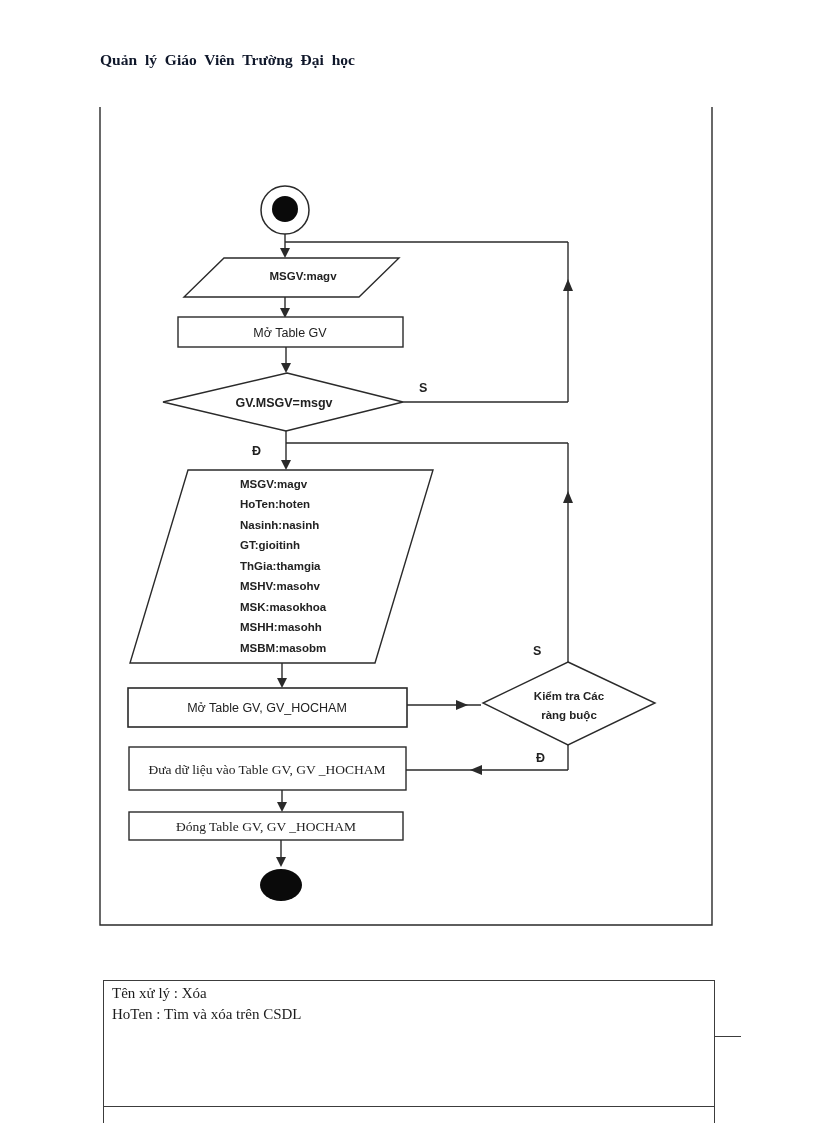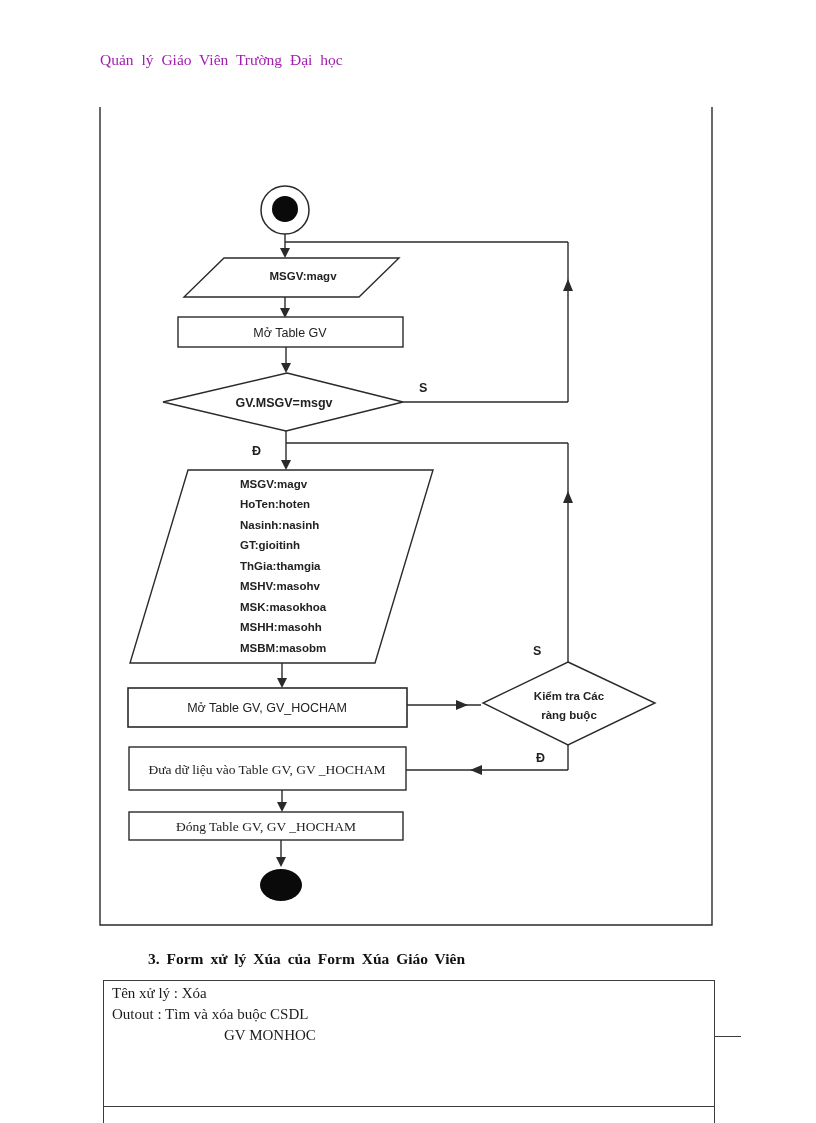--- a/index.html
+++ b/index.html
@@ -7,21 +7,21 @@
     position:relative;
     width:816px;height:1123px;
     background:#ffffff;
     margin:0 auto;
     overflow:hidden;
     font-family:"Liberation Serif","DejaVu Serif",serif;
     color:#1c1c1c;
   }
   .doc-header{
     position:absolute;left:100px;top:51px;
-    font-size:15.5px;word-spacing:4px;color:#a21caf;
+    font-size:15.5px;word-spacing:4px;color:#0f172a;font-weight:bold;
   }
   .flow-svg{position:absolute;left:0;top:0;}
   .flow-svg text{fill:#222;}
   .t-sans-b{
     font-family:"Liberation Sans","DejaVu Sans",sans-serif;
     font-weight:bold;font-size:11.5px;
   }
   .t-sans{
     font-family:"Liberation Sans","DejaVu Sans",sans-serif;
     font-size:12.5px;fill:#333;
@@ -143,25 +143,23 @@
 
     <rect x="129" y="812" width="274" height="28" fill="#ffffff" stroke="#2a2a2a" stroke-width="1.4"></rect>
     <text x="266" y="831" text-anchor="middle" class="t-serif">Đóng  Table  GV,  GV _HOCHAM</text>
 
     <line x1="281" y1="840" x2="281" y2="865" stroke="#2a2a2a" stroke-width="1.4"></line>
     <polygon points="276,857 286,857 281,867" fill="#2a2a2a"></polygon>
 
     <ellipse cx="281" cy="885" rx="21" ry="16" fill="#0a0a0a"></ellipse>
   </svg>
 
-  <div class="section-heading">3. Form  xử lý Xúa  của Form  Xúa Giáo  Viên</div>
 
   <div class="spec-table">
     <div class="rows">
       <div class="row">Tên xử lý  :  Xóa</div>
-      <div class="row">Outout  :  Tìm  và xóa buộc CSDL</div>
-      <div class="row indent">GV   MONHOC</div>
+      <div class="row">HoTen  :  Tìm  và xóa trên CSDL</div>
     </div>
     <div class="table-divider"></div>
   </div>
   <div class="table-tick"></div>
 
 </div>
 
 </body></html>

